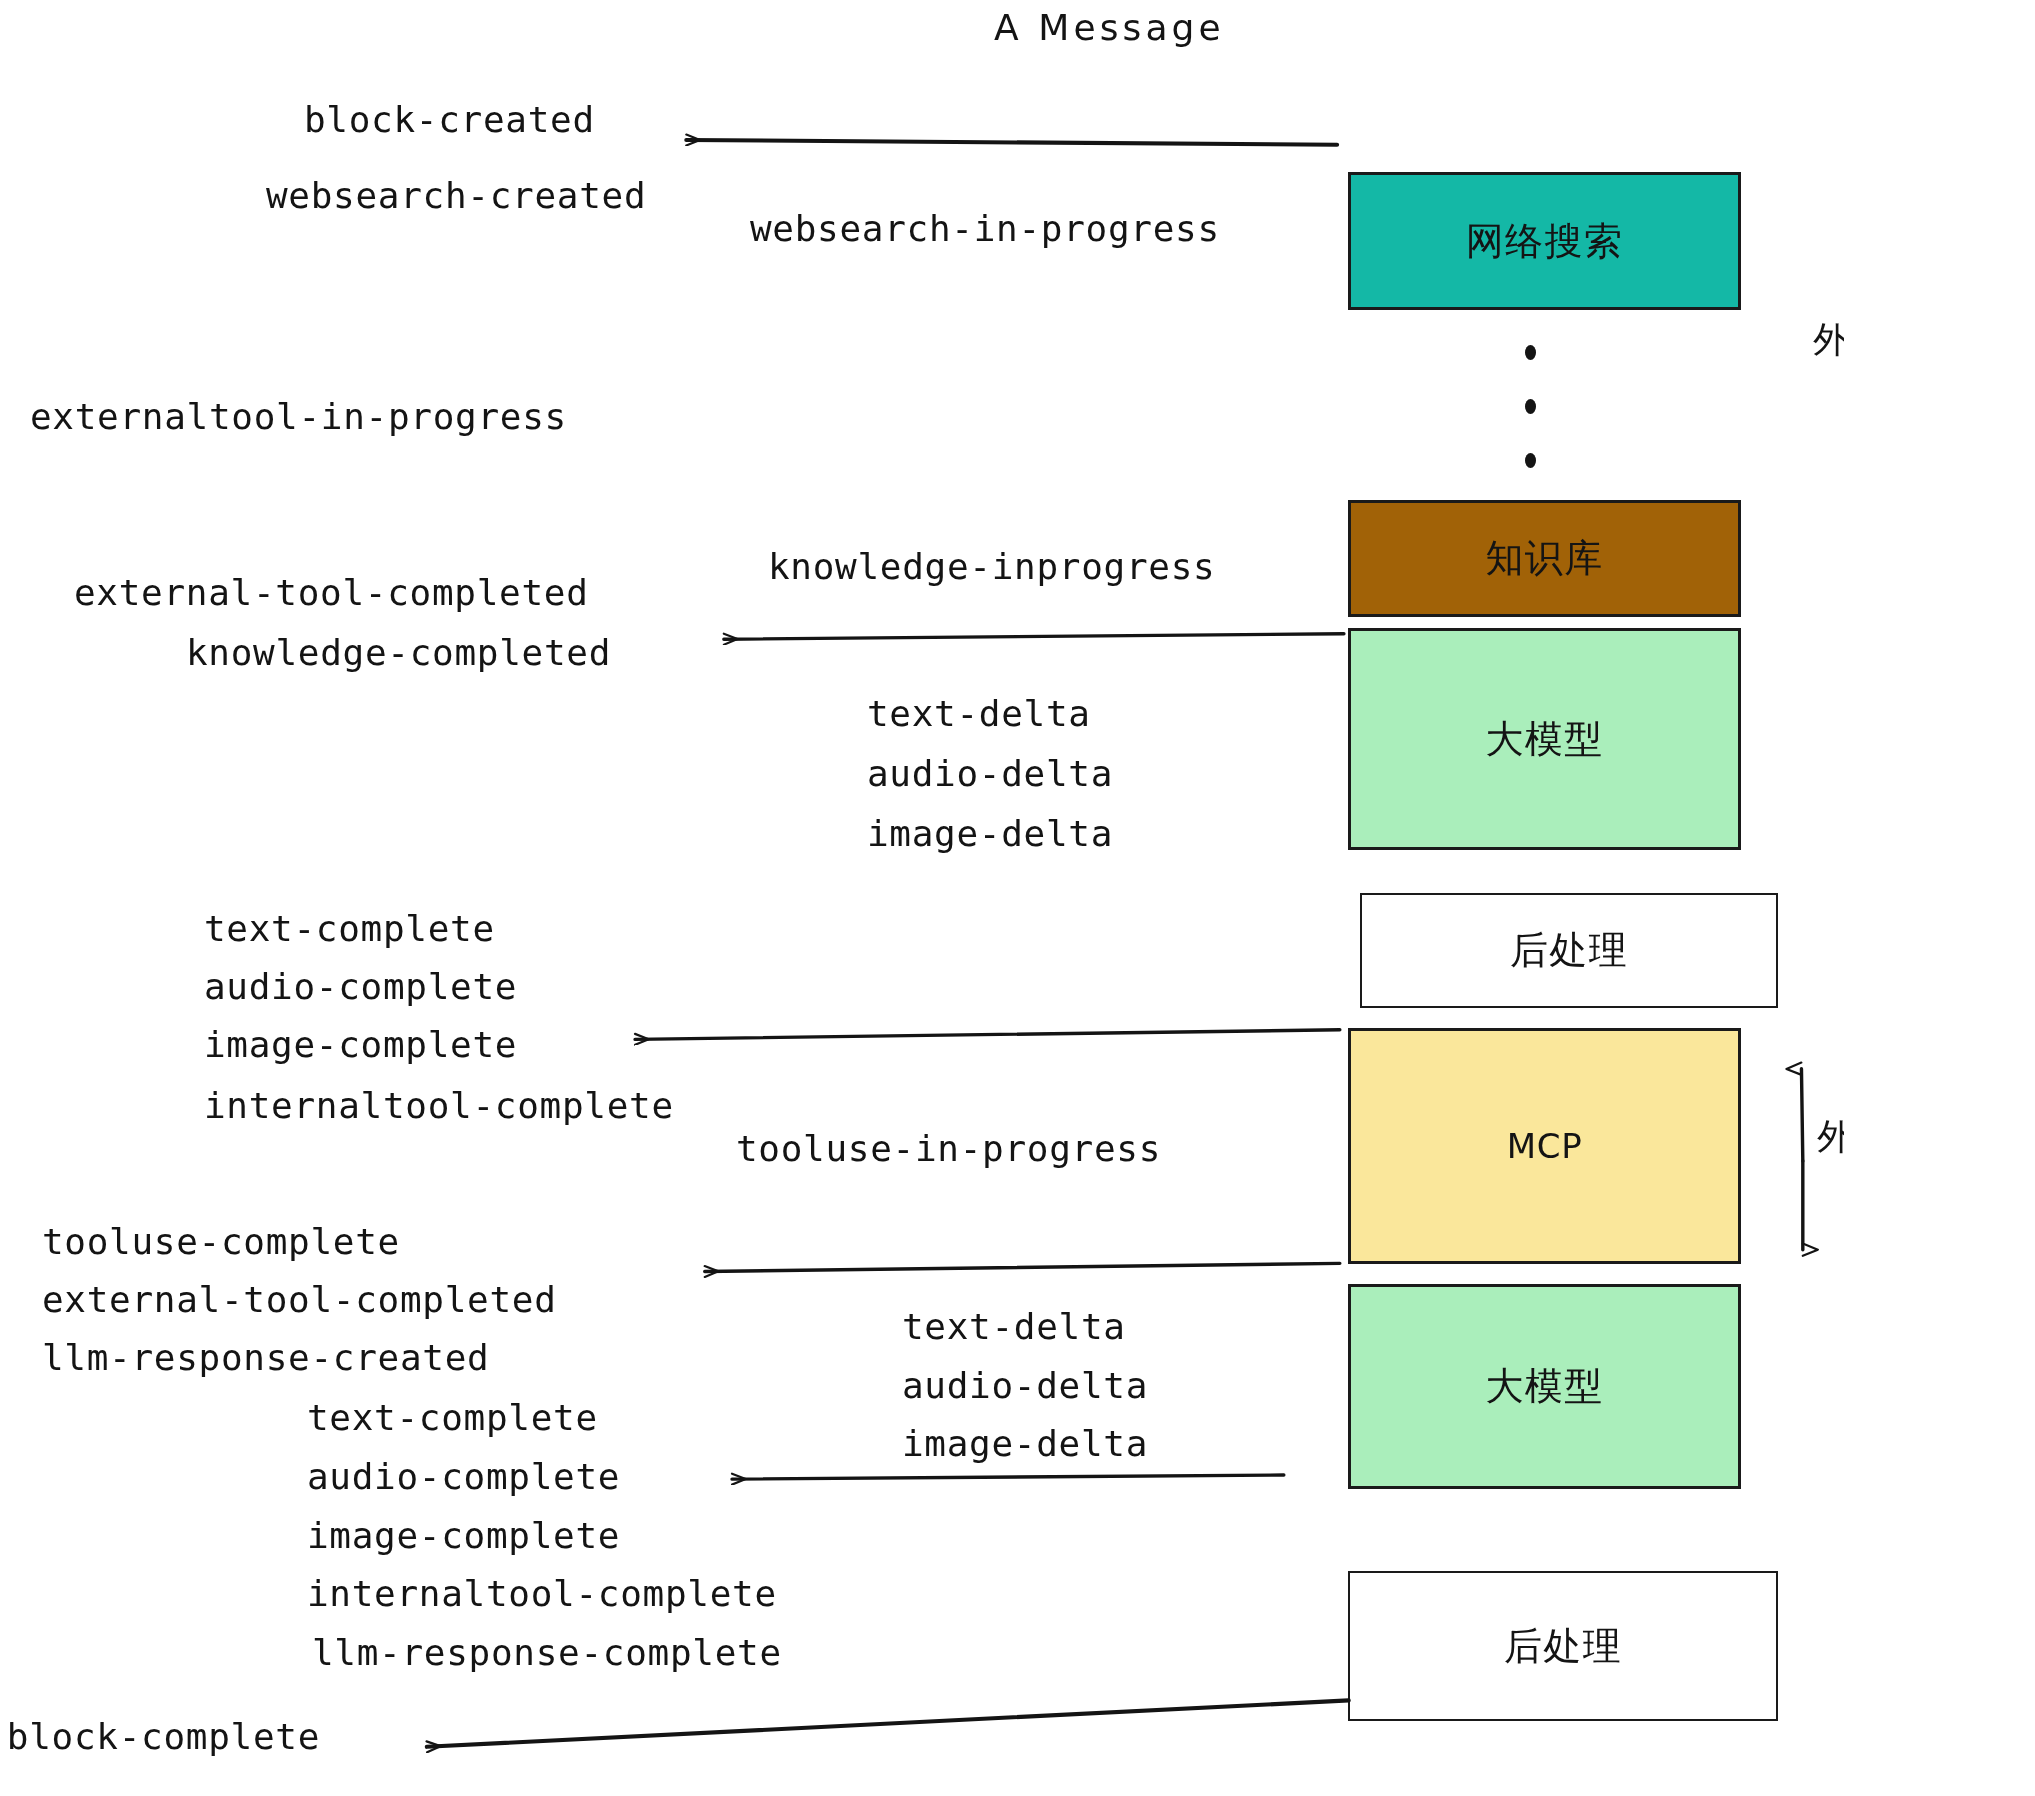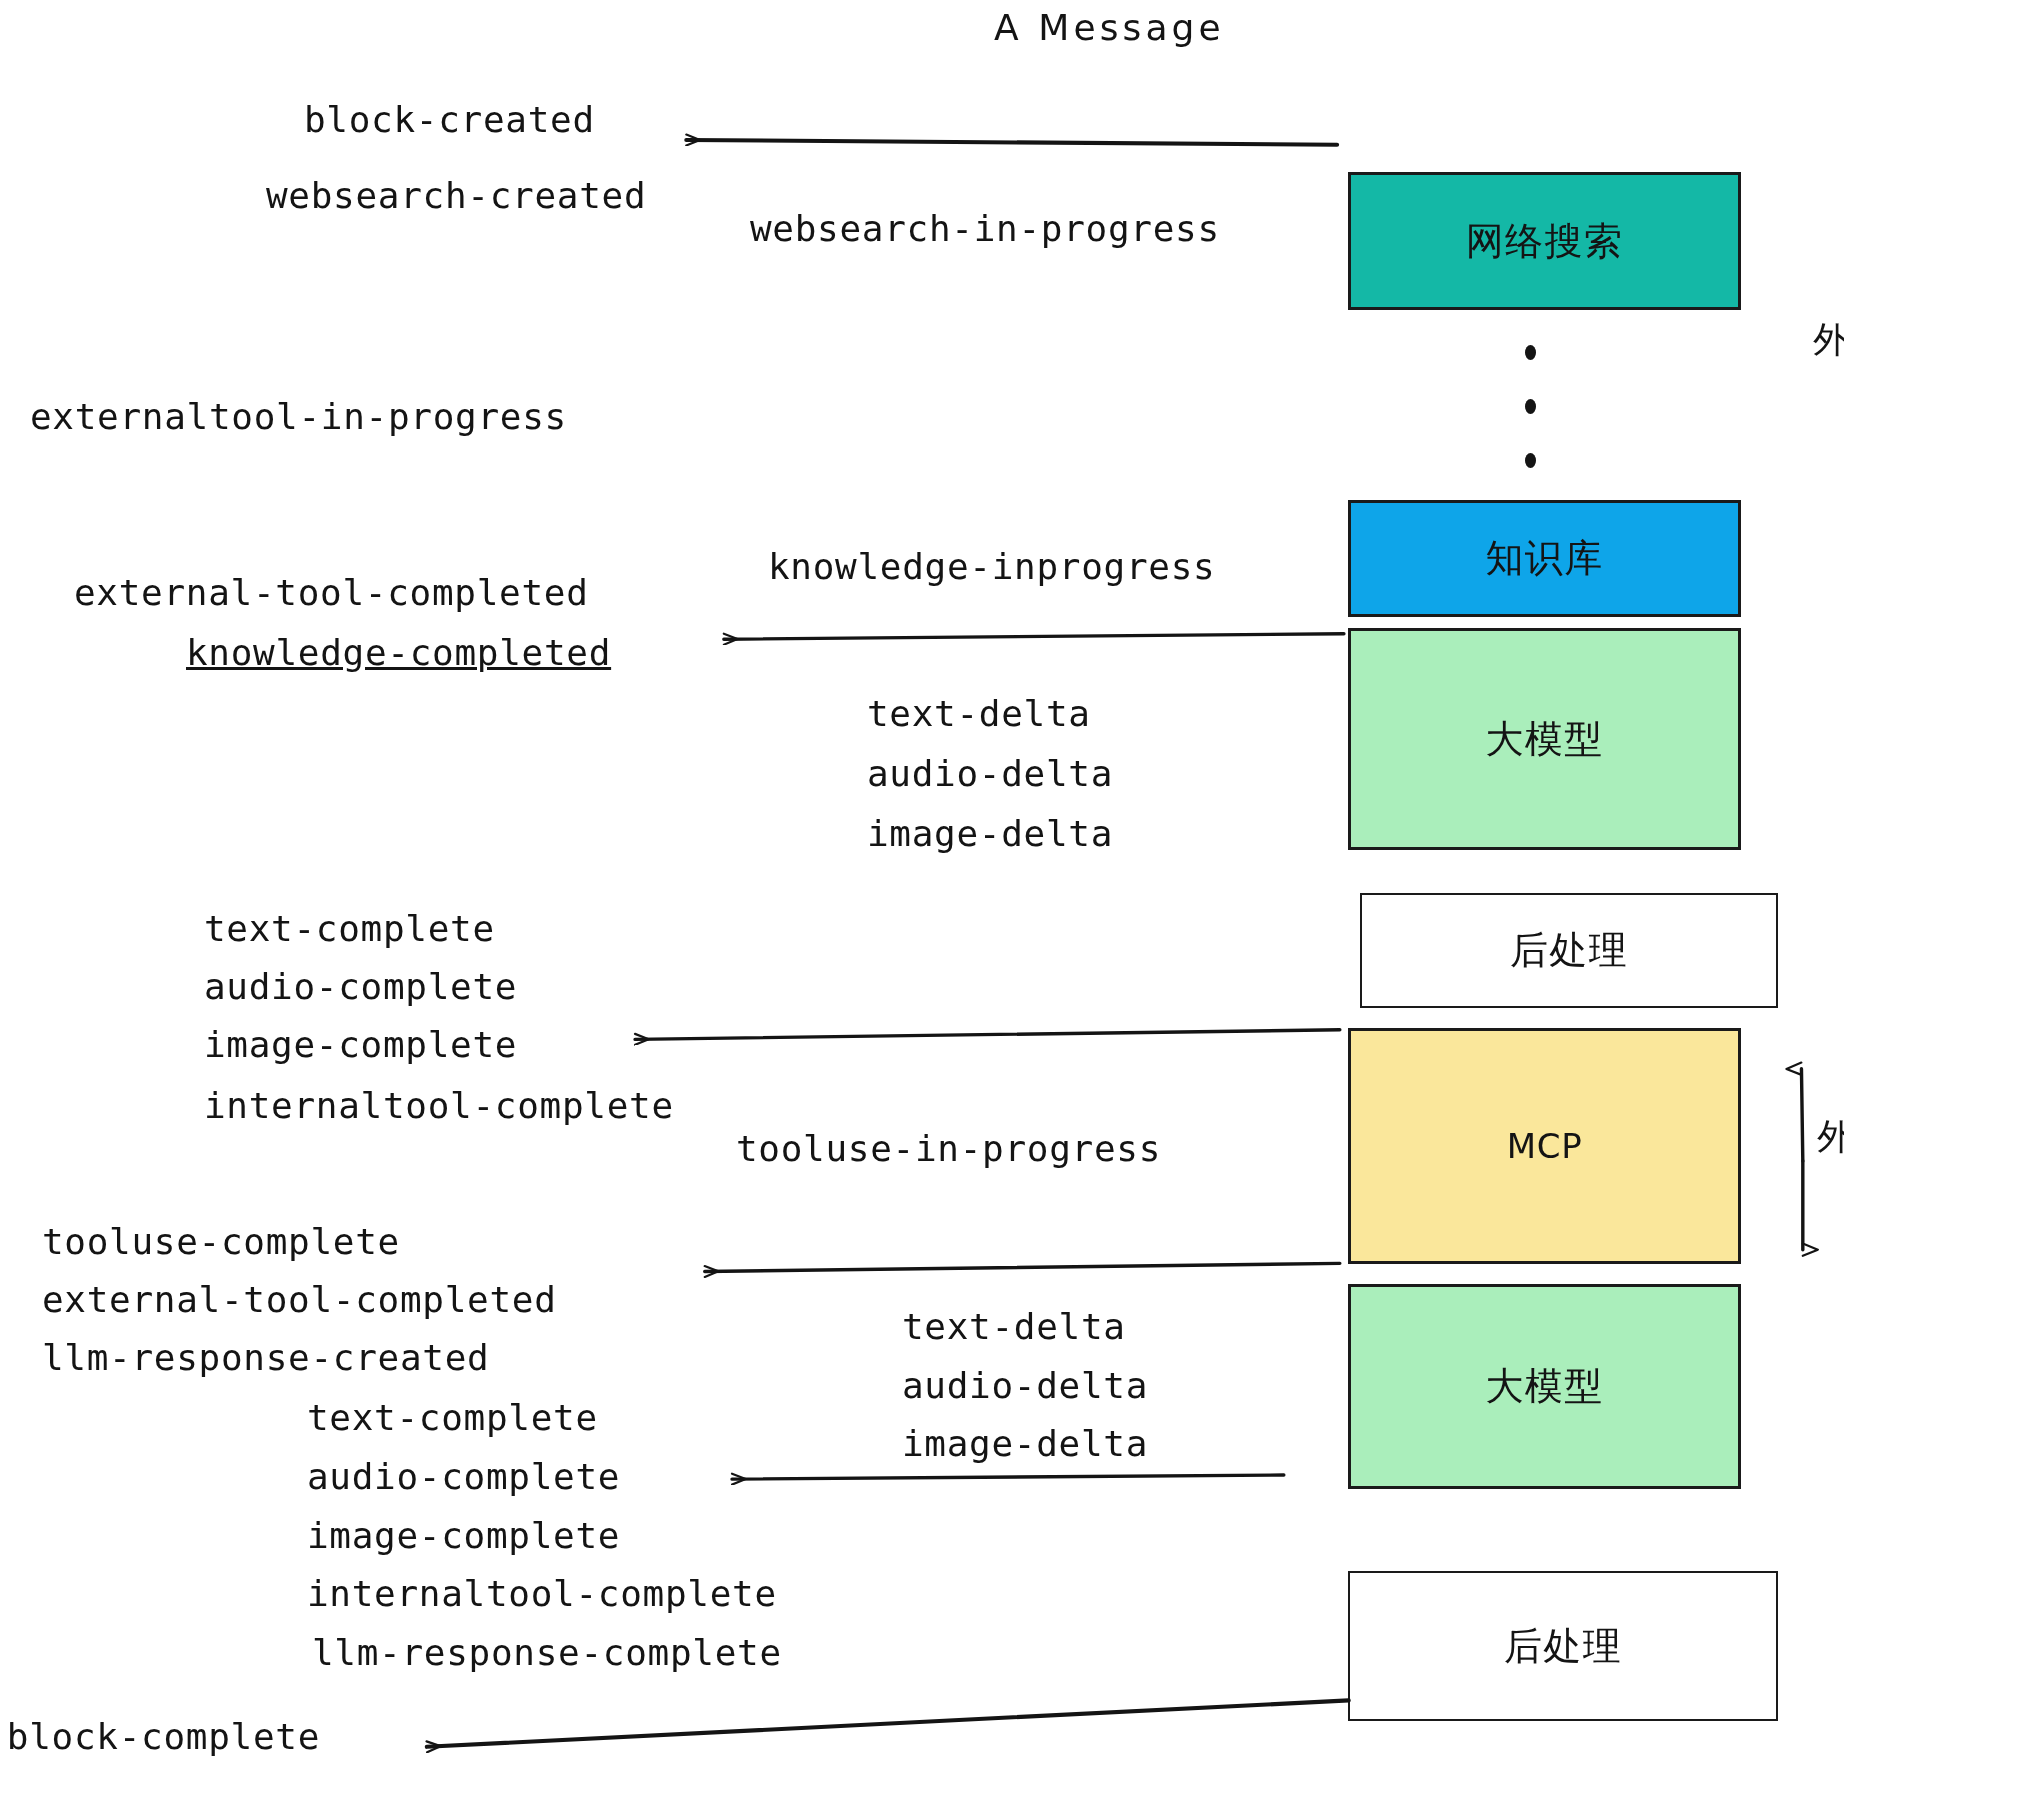--- a/index.html
+++ b/index.html
@@ -89,21 +89,21 @@
 <div id="canvas">
 
   <div class="title" style="left:994px; top:6.8px;">A Message</div>
 
   <div class="evt" style="left:304px;  top:99px;text-align:center;">block-created</div>
   <div class="evt" style="left:266px;  top:175px;">websearch-created</div>
   <div class="evt" style="left:750px; top:208px;">websearch-in-progress</div>
   <div class="evt" style="left:30px;   top:396px;">externaltool-in-progress</div>
   <div class="evt" style="left:768px; top:546px;">knowledge-inprogress</div>
   <div class="evt" style="left:74px;  top:572px;">external-tool-completed</div>
-  <div class="evt" style="left:186px;  top:632px;text-decoration:underline;">knowledge-completed</div>
+  <div class="evt" style="left:186px;  top:632px;">knowledge-completed</div>
   <div class="evt" style="left:867px; top:693px;">text-delta</div>
   <div class="evt" style="left:867px; top:753px;">audio-delta</div>
   <div class="evt" style="left:867px; top:813px;">image-delta</div>
   <div class="evt" style="left:204px;  top:908px;">text-complete</div>
   <div class="evt" style="left:204px;  top:966px;">audio-complete</div>
   <div class="evt" style="left:204px;  top:1024px;">image-complete</div>
   <div class="evt" style="left:204px;  top:1085px;">internaltool-complete</div>
   <div class="evt" style="left:736px; top:1128px;">tooluse-in-progress</div>
   <div class="evt" style="left:42px;   top:1221px;">tooluse-complete</div>
   <div class="evt" style="left:42px;   top:1279px;">external-tool-completed</div>
@@ -115,21 +115,21 @@
   <div class="evt" style="left:307px;  top:1456px;">audio-complete</div>
   <div class="evt" style="left:307px;  top:1515px;">image-complete</div>
   <div class="evt" style="left:307px;  top:1573px;">internaltool-complete</div>
   <div class="evt" style="left:312px;  top:1632px;">llm-response-complete</div>
   <div class="evt" style="left:6.8px;   top:1716px;">block-complete</div>
 
   <div class="node" style="left:1348px; top:172px; width:393px; height:138px; background:#14b8a6;">
     <span class="node-label">网络搜索</span>
   </div>
 
-  <div class="node" style="left:1348px; top:500px; width:393px; height:117px; background:#0ea5e9;">
+  <div class="node" style="left:1348px; top:500px; width:393px; height:117px; background:#a16207;">
     <span class="node-label">知识库</span>
   </div>
 
   <div class="node" style="left:1348px; top:628px; width:393px; height:222px; background:#aaeebb;">
     <span class="node-label">大模型</span>
   </div>
 
   <div class="node" style="left:1360px; top:893px; width:418px; height:115px; background:#ffffff; border-width:2.7px;">
     <span class="node-label">后处理</span>
   </div>

